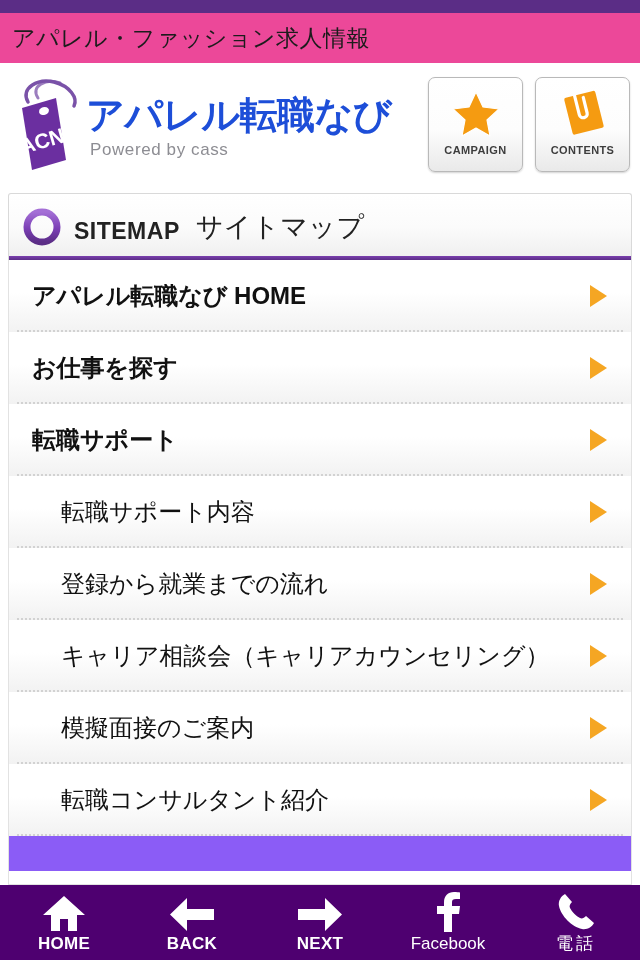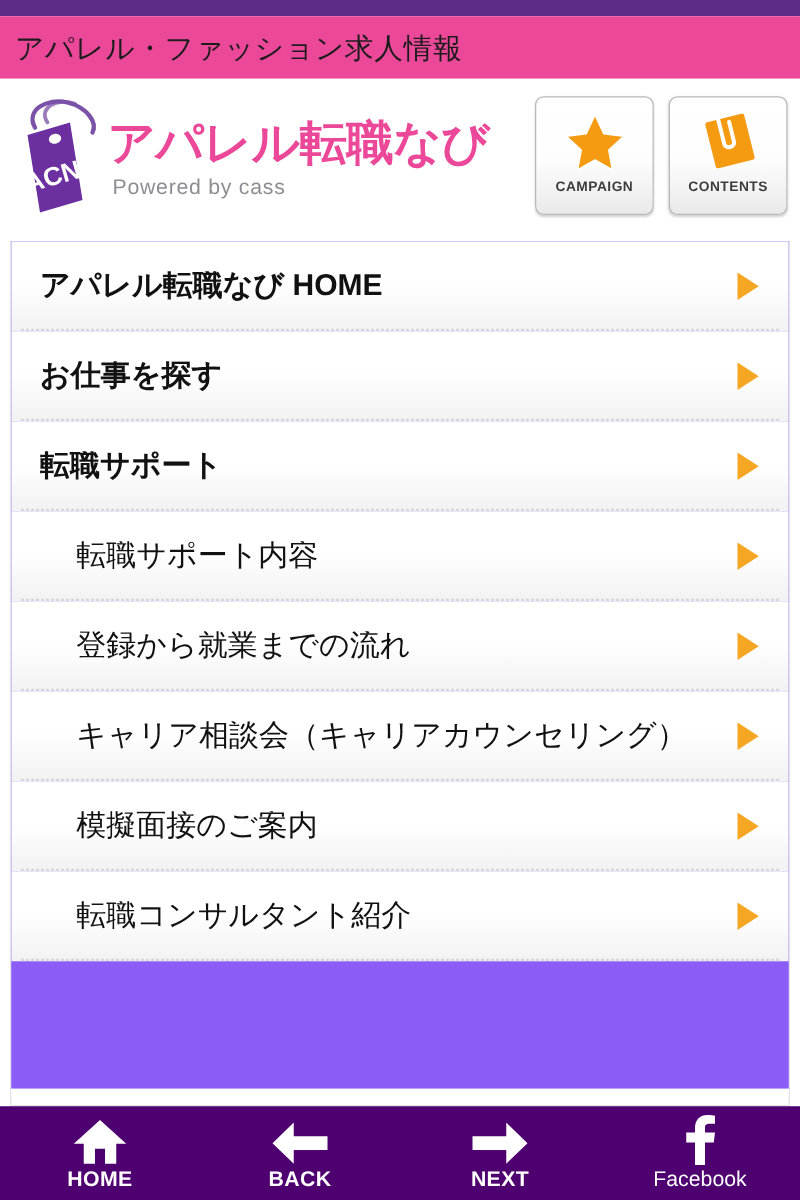--- a/index.html
+++ b/index.html
@@ -76,21 +76,21 @@
 
   .brand-text {
     display: flex;
     flex-direction: column;
     justify-content: center;
     padding-top: 8px;
   }
   .brand-title {
     font-size: 38px;
     font-weight: 700;
-    color: #ec4899;
+    color: #1d4ed8;
     line-height: 1.05;
     letter-spacing: -0.5px;
     white-space: nowrap;
   }
   .brand-sub {
     font-size: 17px;
     color: #8d8d93;
     letter-spacing: 0.6px;
     padding-left: 4px;
     margin-top: 4px;
@@ -318,20 +318,36 @@
           </svg>
         </div>
         <div class="hbtn-label">Contents</div>
       </div>
 
     </div>
   </div>
 
   <div class="panel-gap"></div>
 
+  <div class="sitemap-head">
+    <div class="ring-icon">
+      <svg width="38" height="38" viewBox="0 0 38 38">
+        <defs>
+          <linearGradient id="ringg" x1="0" y1="0" x2="0" y2="1">
+            <stop offset="0%" stop-color="#a46fd6"></stop>
+            <stop offset="55%" stop-color="#7b3fb5"></stop>
+            <stop offset="100%" stop-color="#5b2d86"></stop>
+          </linearGradient>
+        </defs>
+        <circle cx="19" cy="19" r="15" fill="none" stroke="url(#ringg)" stroke-width="7"></circle>
+      </svg>
+    </div>
+    <div class="sitemap-en">Sitemap</div>
+    <div class="sitemap-ja">サイトマップ</div>
+  </div>
 
   <div class="list" id="sitemap-list">
       <div class="row level-1">
         <div class="row-label">アパレル転職なび HOME</div>
         <div class="arrow"></div>
       </div>
       <div class="row level-1">
         <div class="row-label">お仕事を探す</div>
         <div class="arrow"></div>
       </div>
@@ -389,15 +405,23 @@
         <div class="nav-label">NEXT</div>
       </div>
       <div class="nav-item">
         <div class="nav-icon">
           <svg width="30" height="40" viewBox="0 0 30 40">
             <path d="M19 40 L19 22 L26 22 L27 14 L19 14 L19 10 C19 8, 20 7, 23 7 L27 7 L27 0.5 C26 0.3, 23.5 0, 21 0 C15 0, 11 3.6, 11 10.5 L11 14 L4 14 L4 22 L11 22 L11 40 Z" fill="#fff"></path>
           </svg>
         </div>
         <div class="nav-label fb">Facebook</div>
       </div>
+      <div class="nav-item">
+        <div class="nav-icon">
+          <svg width="40" height="40" viewBox="0 0 40 40">
+            <path d="M9 2 C5 4, 2 9, 3 14 C5 24, 16 35, 26 37 C31 38, 36 35, 38 31 L30 24 C28 26, 26 27, 24 26 C20 24, 16 20, 14 16 C13 14, 14 12, 16 10 Z" fill="#fff"></path>
+          </svg>
+        </div>
+        <div class="nav-label ja">電話</div>
+      </div>
     </div>
 
 </div>
 
 </body></html>

